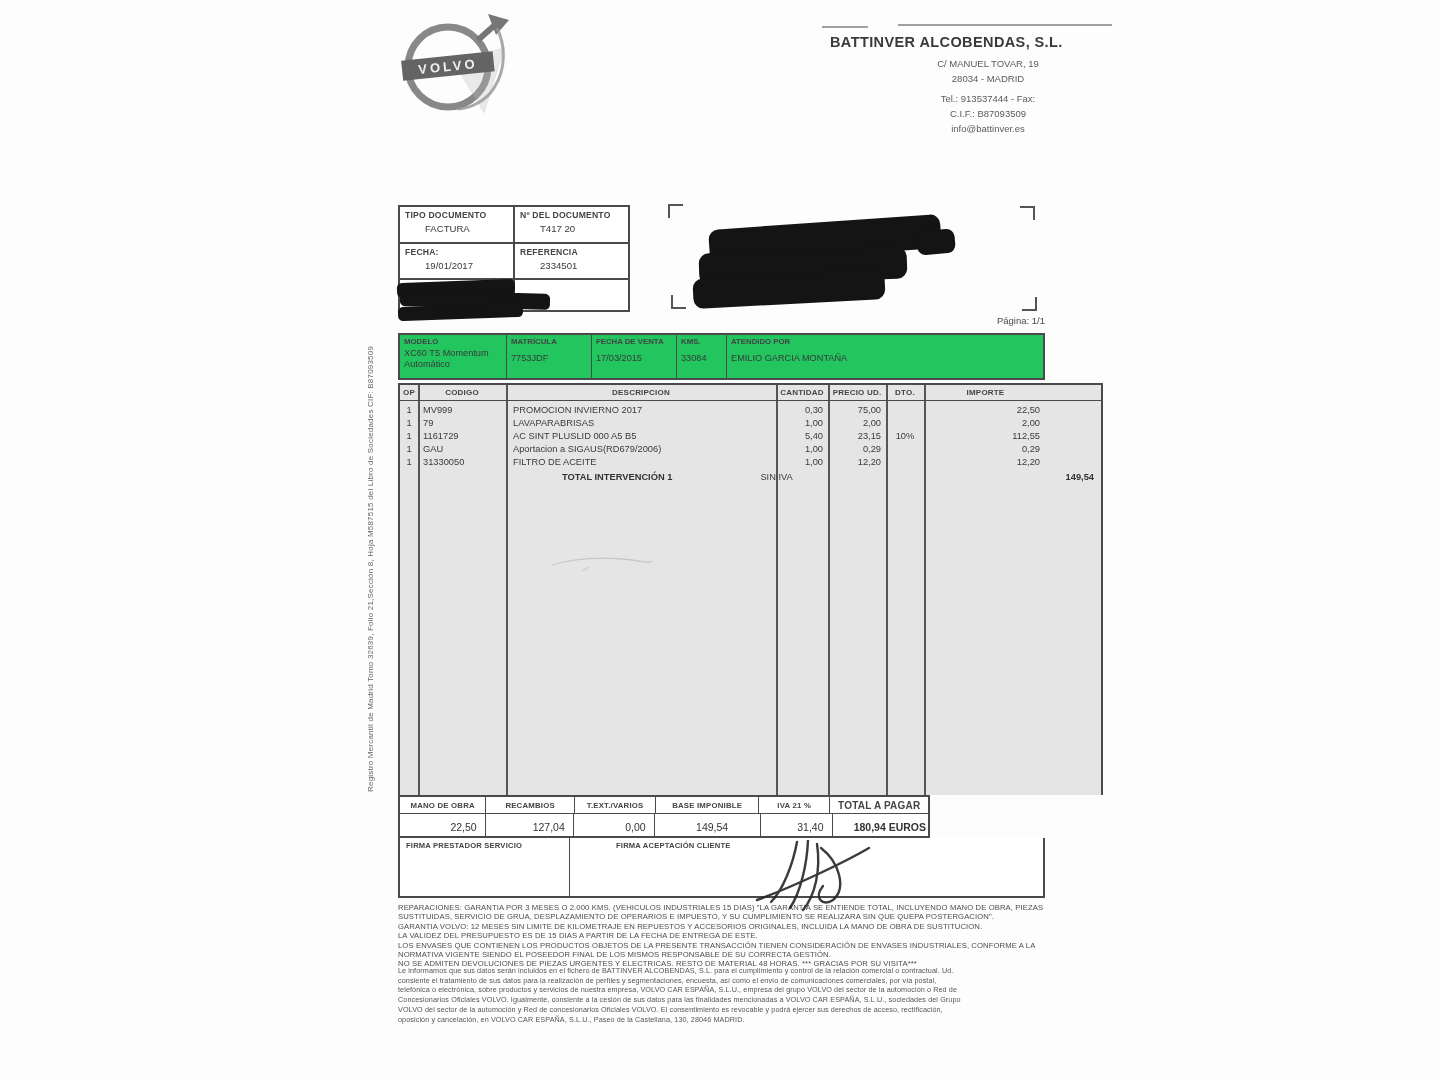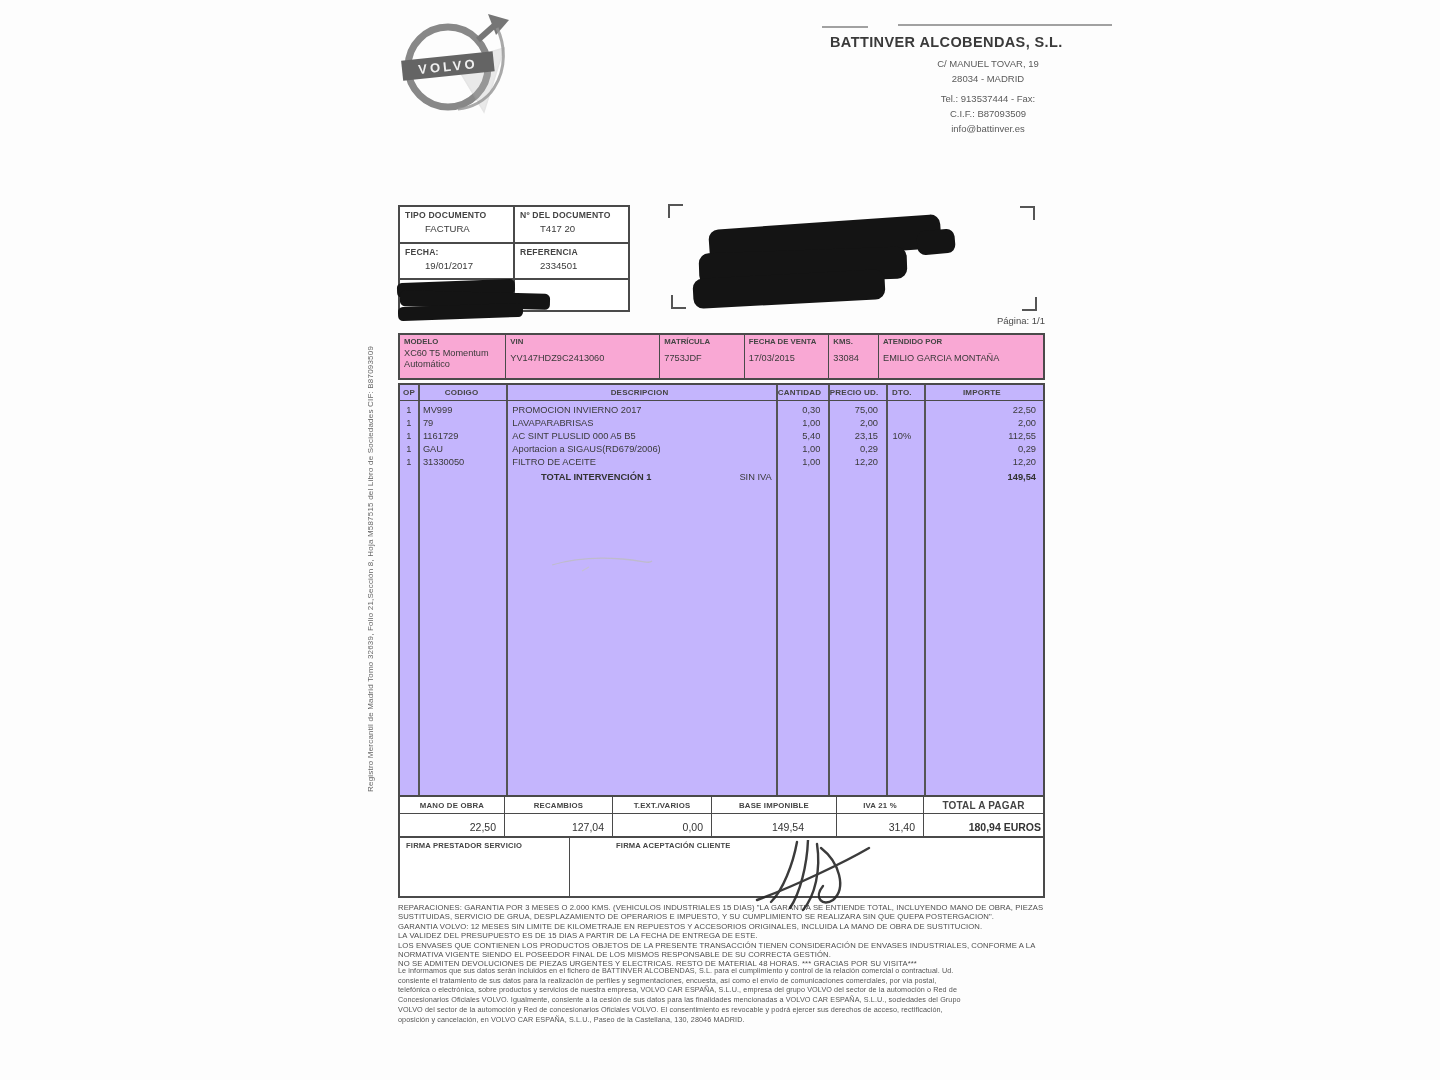--- a/index.html
+++ b/index.html
@@ -25,50 +25,50 @@
   .docbox .hline{position:absolute;left:0;right:0;height:1.5px;background:#4a4a4a;}
   
   .window{position:absolute;left:665px;top:198px;width:372px;height:115px;}
   .corner{position:absolute;width:13px;height:12px;}
   .corner.tl{left:3px;top:6px;border-left:2px solid #555;border-top:2px solid #555;}
   .corner.tr{right:2px;top:8px;border-right:2px solid #555;border-top:2px solid #555;}
   .corner.bl{left:6px;bottom:4px;border-left:2px solid #555;border-bottom:2px solid #555;}
   .corner.br{right:0px;bottom:2px;border-right:2px solid #555;border-bottom:2px solid #555;}
   .pagina{position:absolute;left:930px;top:315px;width:115px;text-align:right;font-size:9.5px;color:#4a4a4a;}
   
-  .vtable{position:absolute;left:398px;top:333px;width:647px;height:47px;border:2px solid #4a4a4a;box-sizing:border-box;display:flex;background:#f9a8d4;}
+  .vtable{position:absolute;left:398px;top:333px;width:647px;height:47px;border:2px solid #4a4a4a;box-sizing:border-box;display:flex;background:#22c55e;}
   .vtable .vcell{box-sizing:border-box;border-right:1.5px solid #4a4a4a;padding:2px 4px;overflow:hidden;}
   .vtable .vcell:last-child{border-right:none;}
   .vtable .lbl{font-size:7.8px;font-weight:bold;color:#444;white-space:nowrap;}
   .vtable .val{font-size:9.2px;margin-top:2px;color:#3a3a3a;line-height:10.5px;}
   .vc0{width:107px;} .vc1{width:155px;} .vc2{width:85px;} .vc3{width:85px;} .vc4{width:50px;} .vc5{width:165px;}
   .vc1 .val,.vc2 .val,.vc3 .val,.vc4 .val,.vc5 .val{margin-top:7px;white-space:nowrap;}
   
-  .itable{position:absolute;left:398px;top:383px;width:647px;height:412px;border:2px solid #4a4a4a;border-bottom:none;box-sizing:border-box;background:#c4b5fd;}
+  .itable{position:absolute;left:398px;top:383px;width:705px;height:412px;border:2px solid #4a4a4a;border-bottom:none;box-sizing:border-box;background:#e5e5e5;}
   .itable .vln{position:absolute;top:0;bottom:0;width:1.5px;background:#555;}
   .ihdr{position:absolute;left:0;right:0;top:0;height:15px;border-bottom:1.5px solid #4a4a4a;display:flex;align-items:center;}
   .ihdr .hc{font-size:8px;font-weight:bold;text-align:center;color:#444;letter-spacing:.2px;}
   .c-op{width:18px;} .c-cod{width:88px;} .c-desc{width:270px;} .c-cant{width:52px;} .c-prec{width:58px;} .c-dto{width:38px;} .c-imp{width:123px;}
   .irows{position:absolute;left:0;right:0;top:18px;}
   .irow{display:flex;height:13.2px;align-items:center;font-size:9.3px;color:#3a3a3a;}
   .irow .op{width:18px;text-align:center;}
   .irow .cod{width:88px;padding-left:5px;box-sizing:border-box;}
   .irow .desc{width:270px;padding-left:7px;box-sizing:border-box;white-space:nowrap;}
   .irow .cant{width:52px;text-align:right;padding-right:5px;box-sizing:border-box;}
   .irow .prec{width:58px;text-align:right;padding-right:5px;box-sizing:border-box;}
   .irow .dto{width:38px;text-align:center;}
   .irow .imp{width:123px;text-align:right;padding-right:7px;box-sizing:border-box;}
   .trow{position:absolute;left:0;right:0;top:85px;display:flex;height:13px;align-items:center;font-size:9.3px;}
   .trow .fill-a{width:106px;}
-  .trow .tlabel{font-weight:bold;padding-left:35px;white-space:nowrap;color:#333;}
+  .trow .tlabel{font-weight:bold;padding-left:56px;white-space:nowrap;color:#333;}
   .trow .tnote{padding-left:88px;white-space:nowrap;color:#3a3a3a;}
   .trow .timp{position:absolute;right:0;width:123px;text-align:right;padding-right:7px;box-sizing:border-box;font-weight:bold;color:#333;}
   .pencil{position:absolute;left:148px;top:168px;opacity:.75;}
   
-  .ttable{position:absolute;left:398px;top:795px;width:647px;height:43px;border:2px solid #4a4a4a;box-sizing:border-box;background:#fff;}
+  .ttable{position:absolute;left:398px;top:795px;width:532px;height:43px;border:2px solid #4a4a4a;box-sizing:border-box;background:#fff;}
   .ttable .row{display:flex;}
   .ttable .hrow{height:16px;border-bottom:1.5px solid #4a4a4a;align-items:center;}
   .ttable .vrow{height:25px;align-items:center;}
   .tc{box-sizing:border-box;border-right:1.5px solid #4a4a4a;height:100%;display:flex;align-items:center;justify-content:center;}
   .tc:last-child{border-right:none;}
   .tc0{width:105px;} .tc1{width:108px;} .tc2{width:99px;} .tc3{width:125px;} .tc4{width:87px;} .tc5{width:119px;}
   .ttable .hl{font-size:7.8px;font-weight:bold;color:#444;letter-spacing:.2px;}
   .ttable .hl.big{font-size:10px;}
   .ttable .vv{justify-content:flex-end;font-size:10.5px;color:#333;padding-right:8px;}
   .ttable .vv.wide{padding-right:32px;}
@@ -168,24 +168,20 @@
       </g>
     </svg>
   </div>
 
   <div class="pagina">Página:  1/1</div>
 
   <div class="vtable">
     <div class="vcell vc0">
       <div class="lbl">MODELO</div>
       <div class="val">XC60 T5 Momentum Automático</div>
-    </div>
-    <div class="vcell vc1">
-      <div class="lbl">VIN</div>
-      <div class="val">YV147HDZ9C2413060</div>
     </div>
     <div class="vcell vc2">
       <div class="lbl">MATRÍCULA</div>
       <div class="val">7753JDF</div>
     </div>
     <div class="vcell vc3">
       <div class="lbl">FECHA DE VENTA</div>
       <div class="val">17/03/2015</div>
     </div>
     <div class="vcell vc4">

